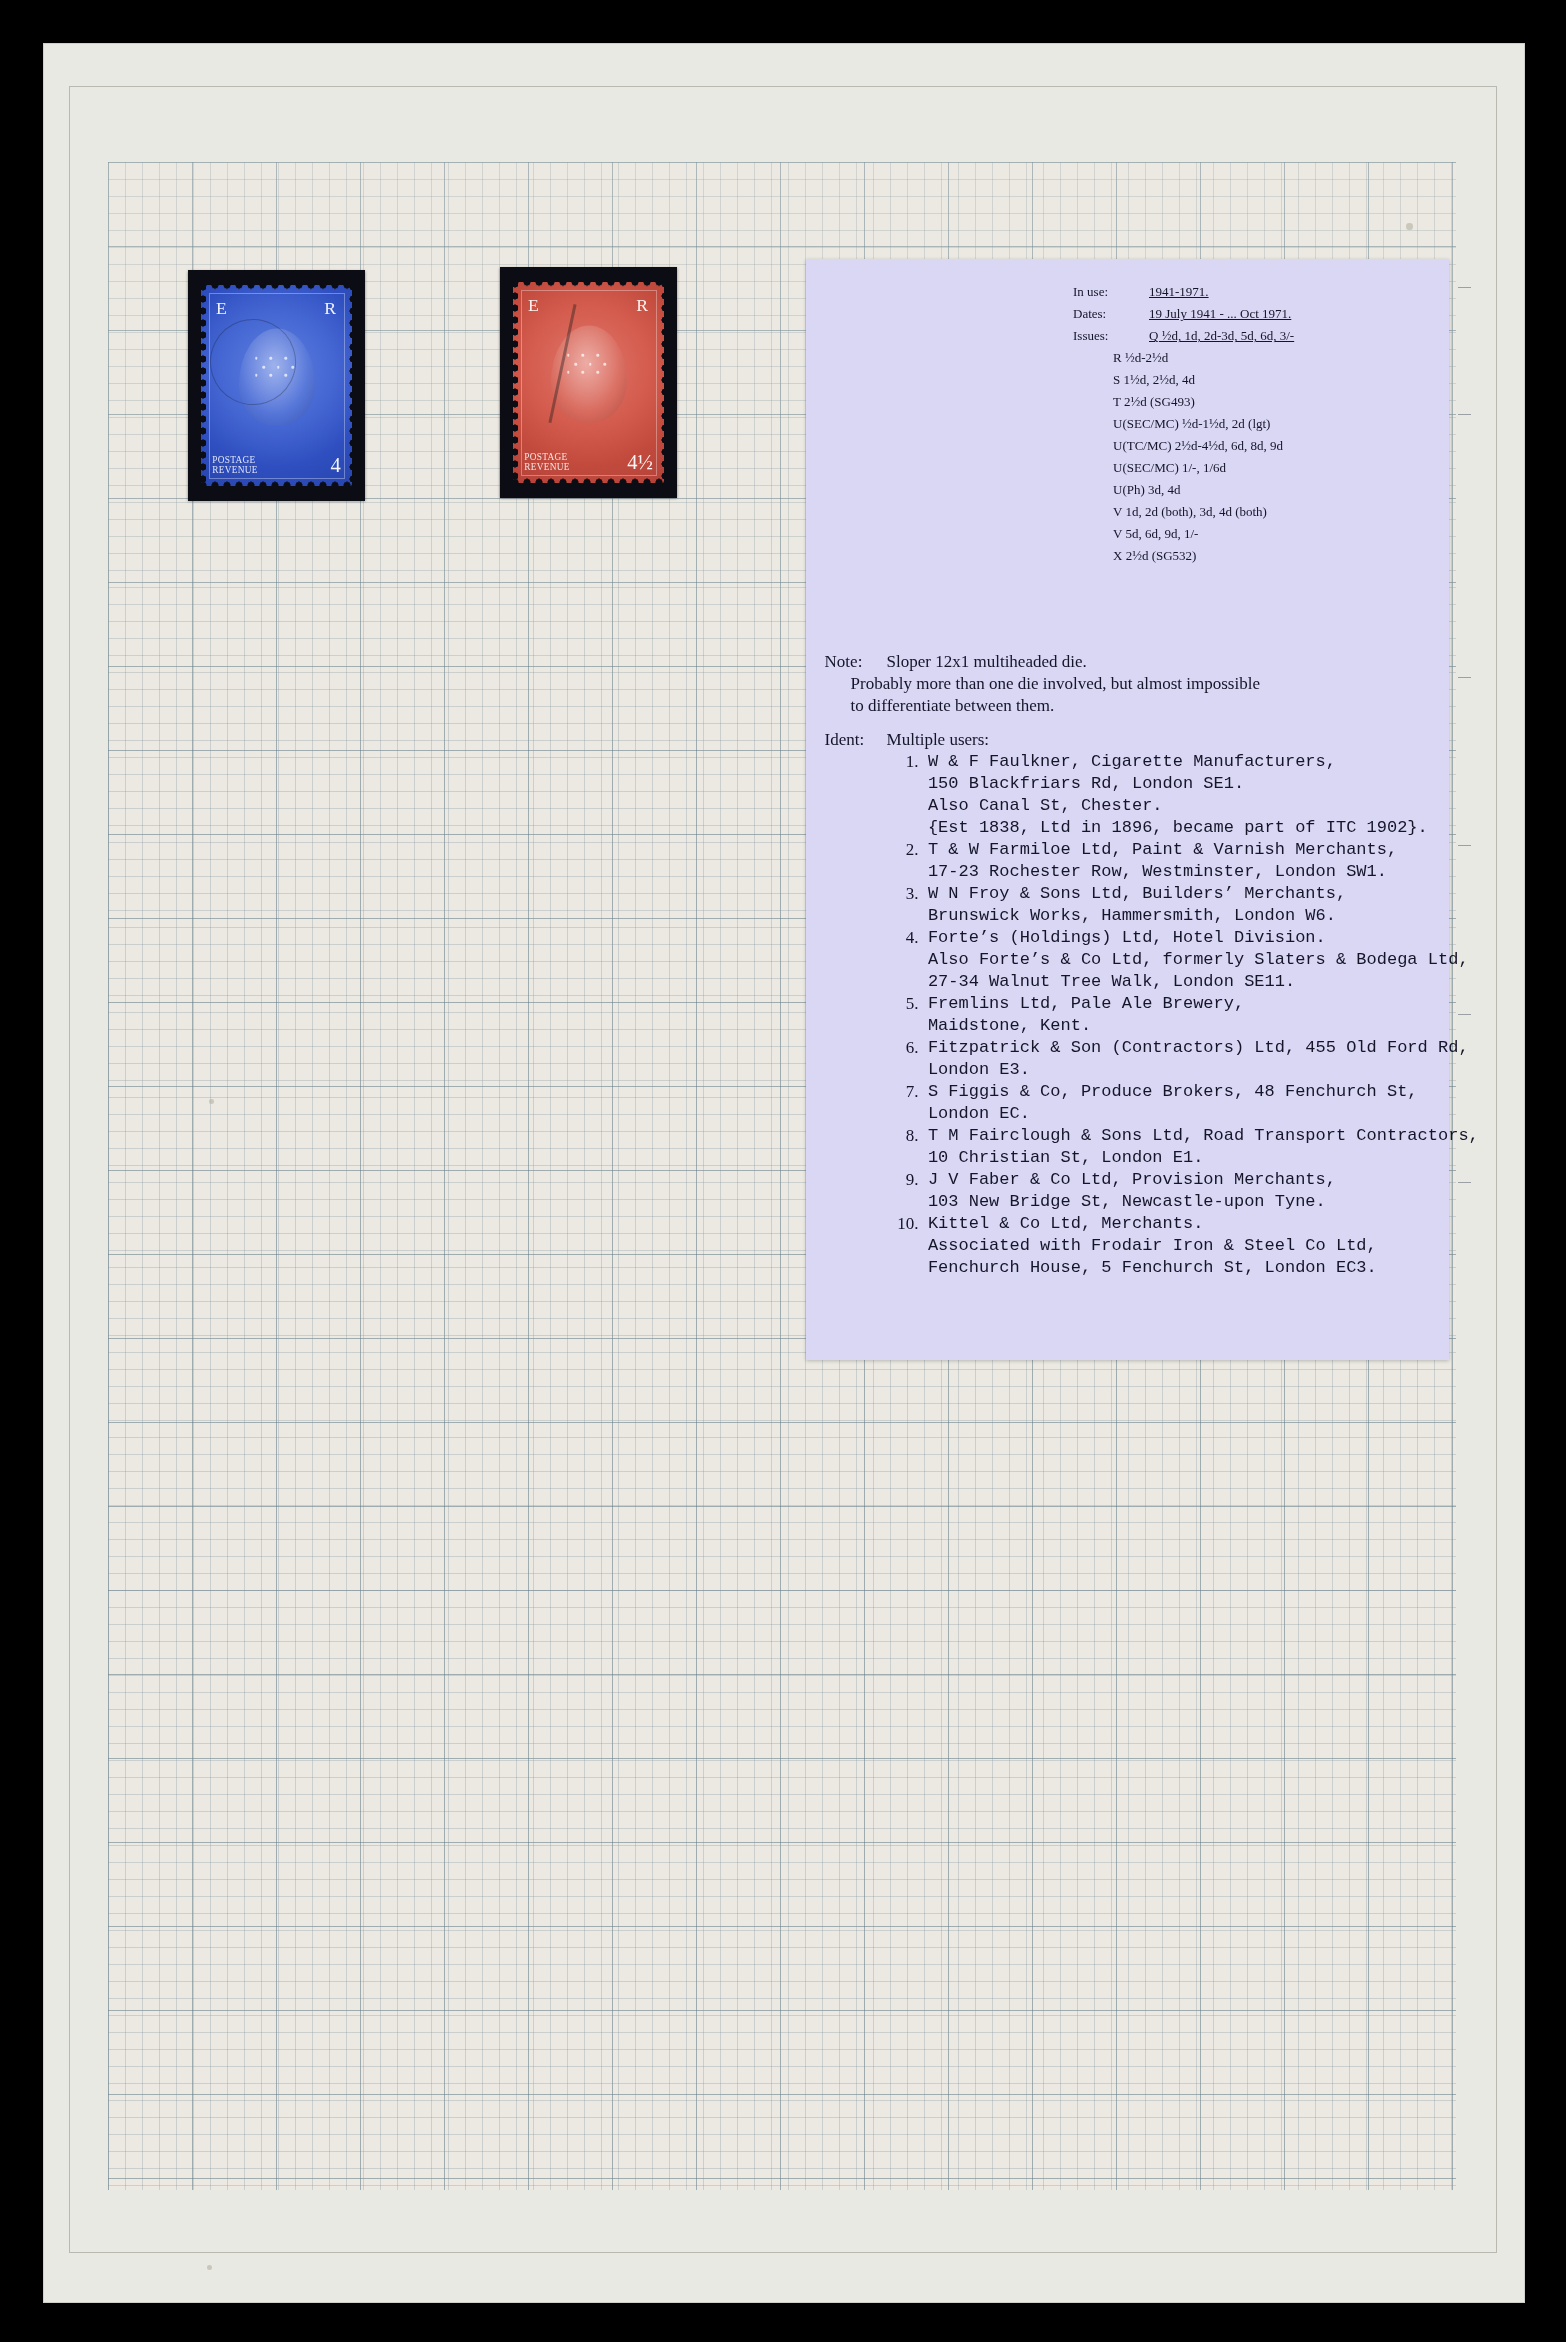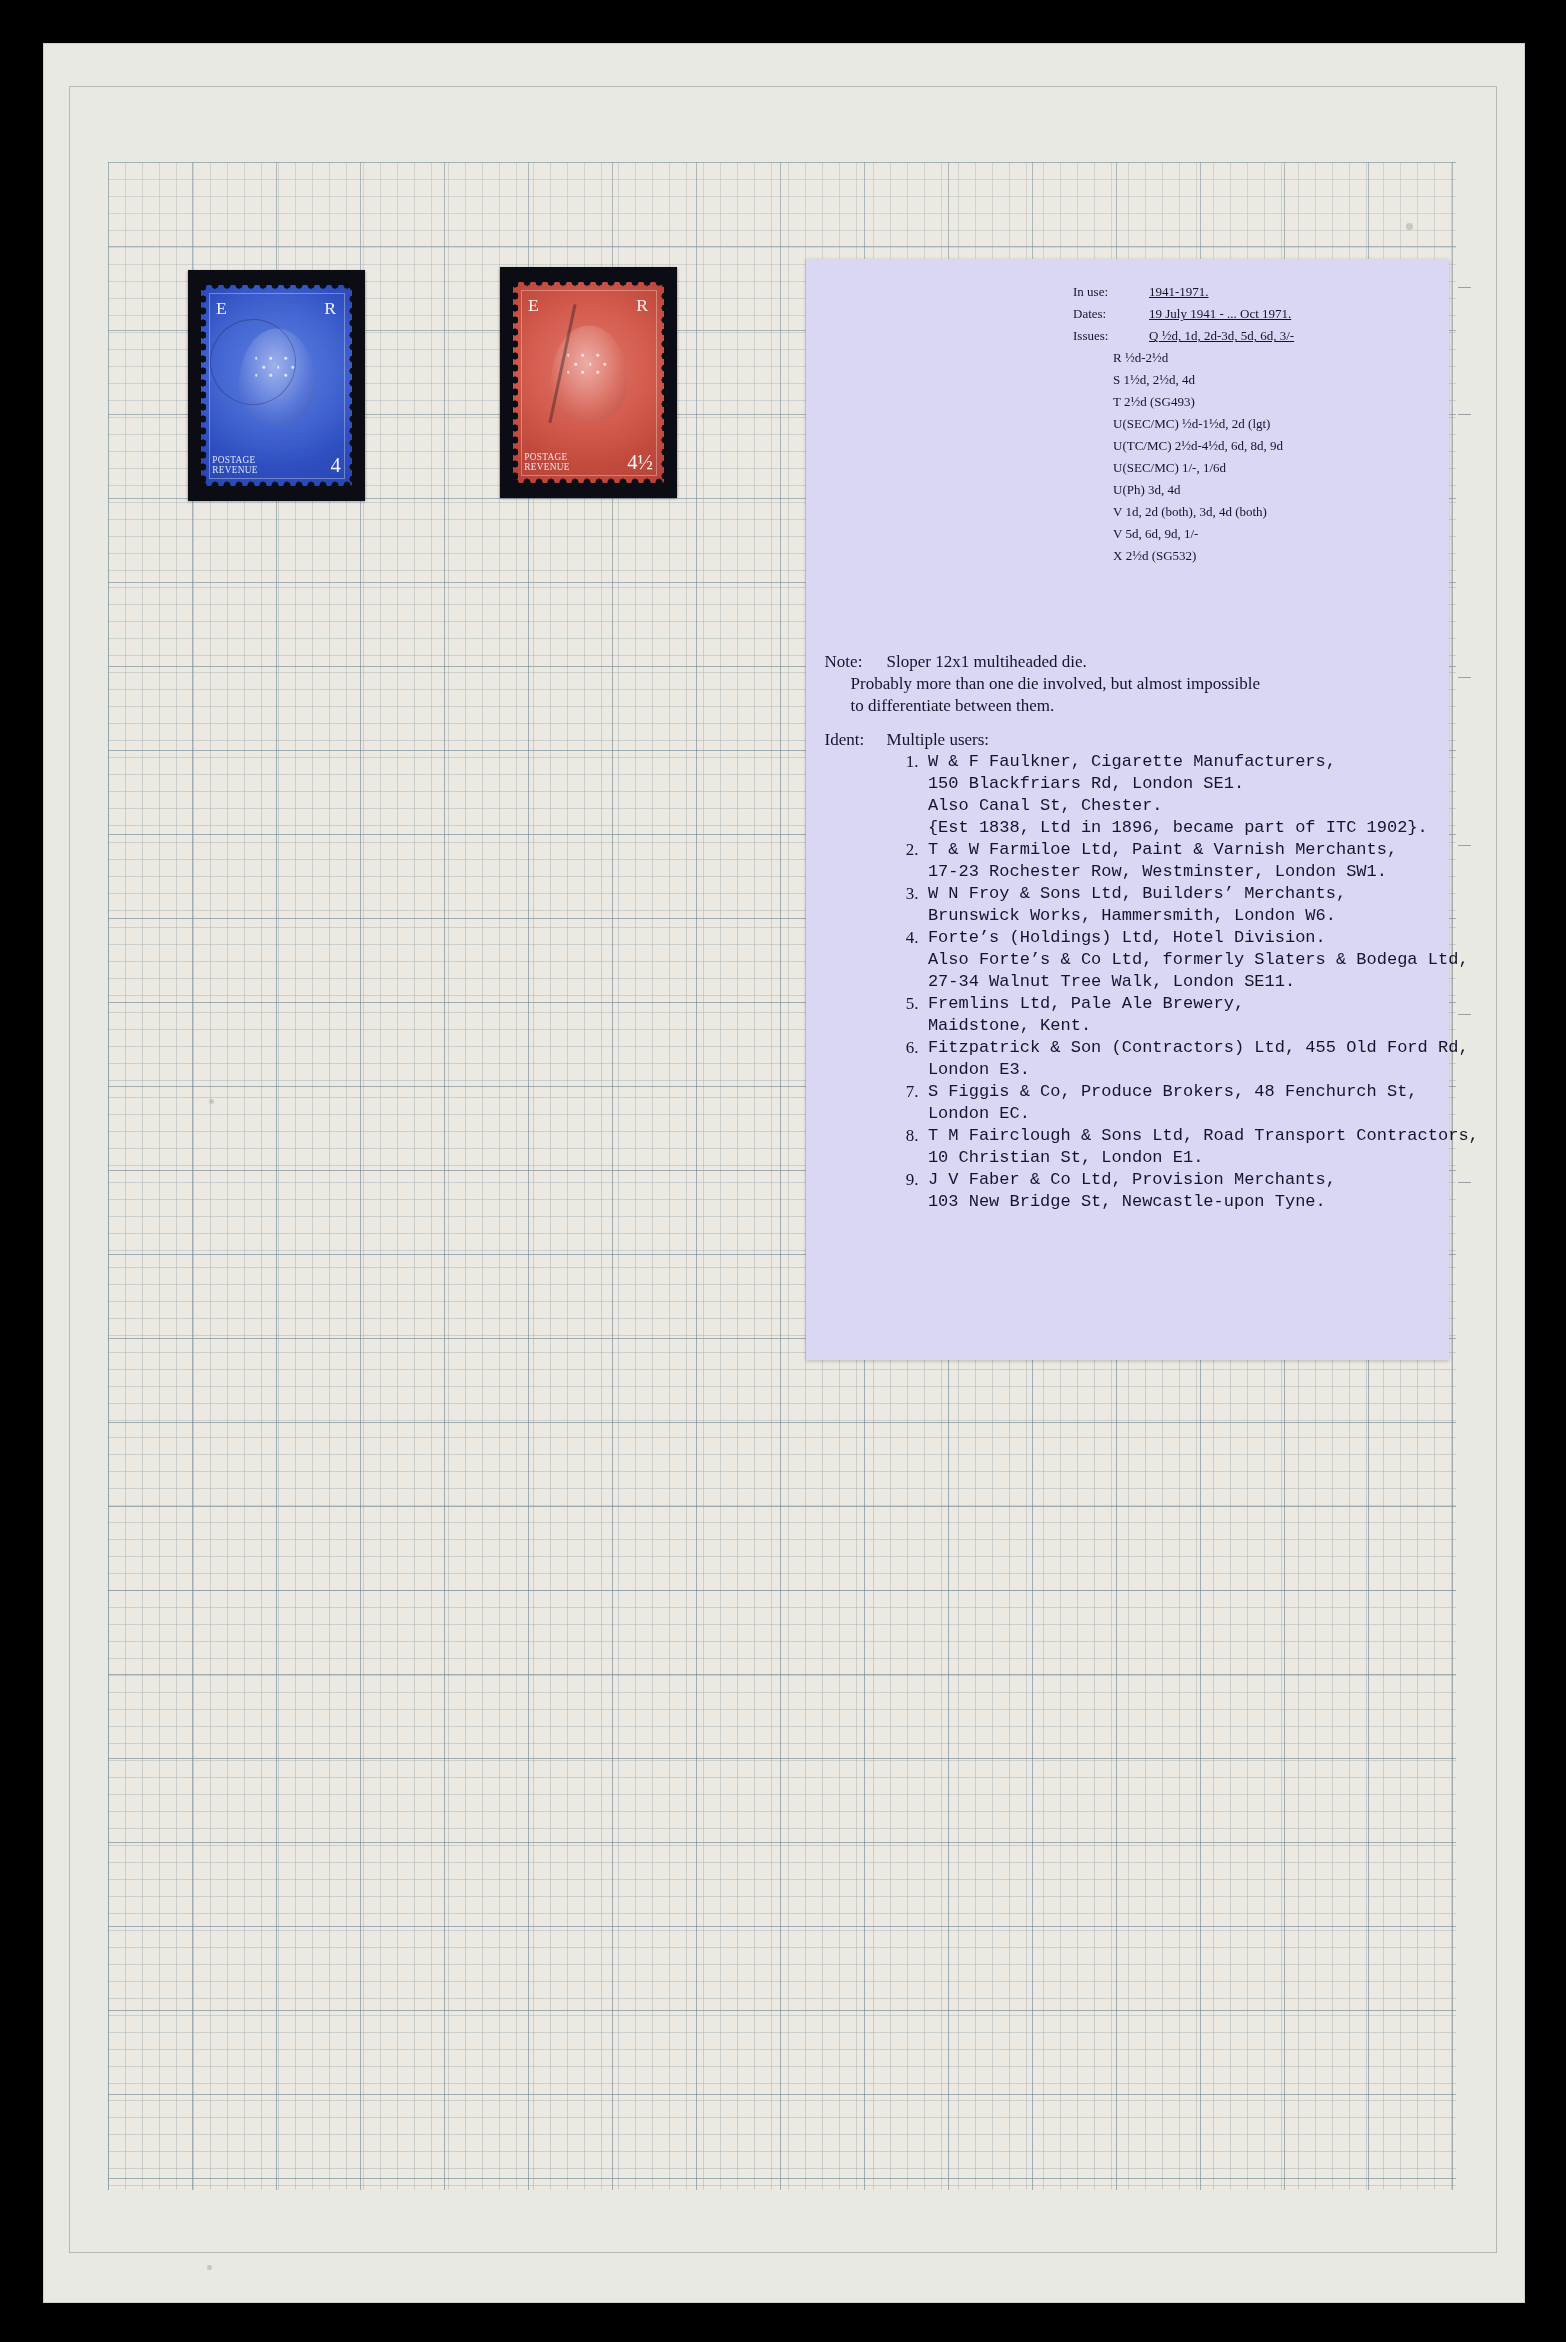--- a/index.html
+++ b/index.html
@@ -498,17 +498,25 @@
             <div>10 Christian St, London E1.</div>
           </span>
         </li>
         <li class="ident-item">
           <span class="ident-num">9.</span>
           <span class="ident-body">
             <div>J V Faber &amp; Co Ltd, Provision Merchants,</div>
             <div>103 New Bridge St, Newcastle-upon Tyne.</div>
           </span>
         </li>
+        <li class="ident-item">
+          <span class="ident-num">10.</span>
+          <span class="ident-body">
+            <div>Kittel &amp; Co Ltd, Merchants.</div>
+            <div>Associated with Frodair Iron &amp; Steel Co Ltd,</div>
+            <div>Fenchurch House, 5 Fenchurch St, London EC3.</div>
+          </span>
+        </li>
       </ul>
     </div>
   </div>
 </div>
 
 
 </body></html>

